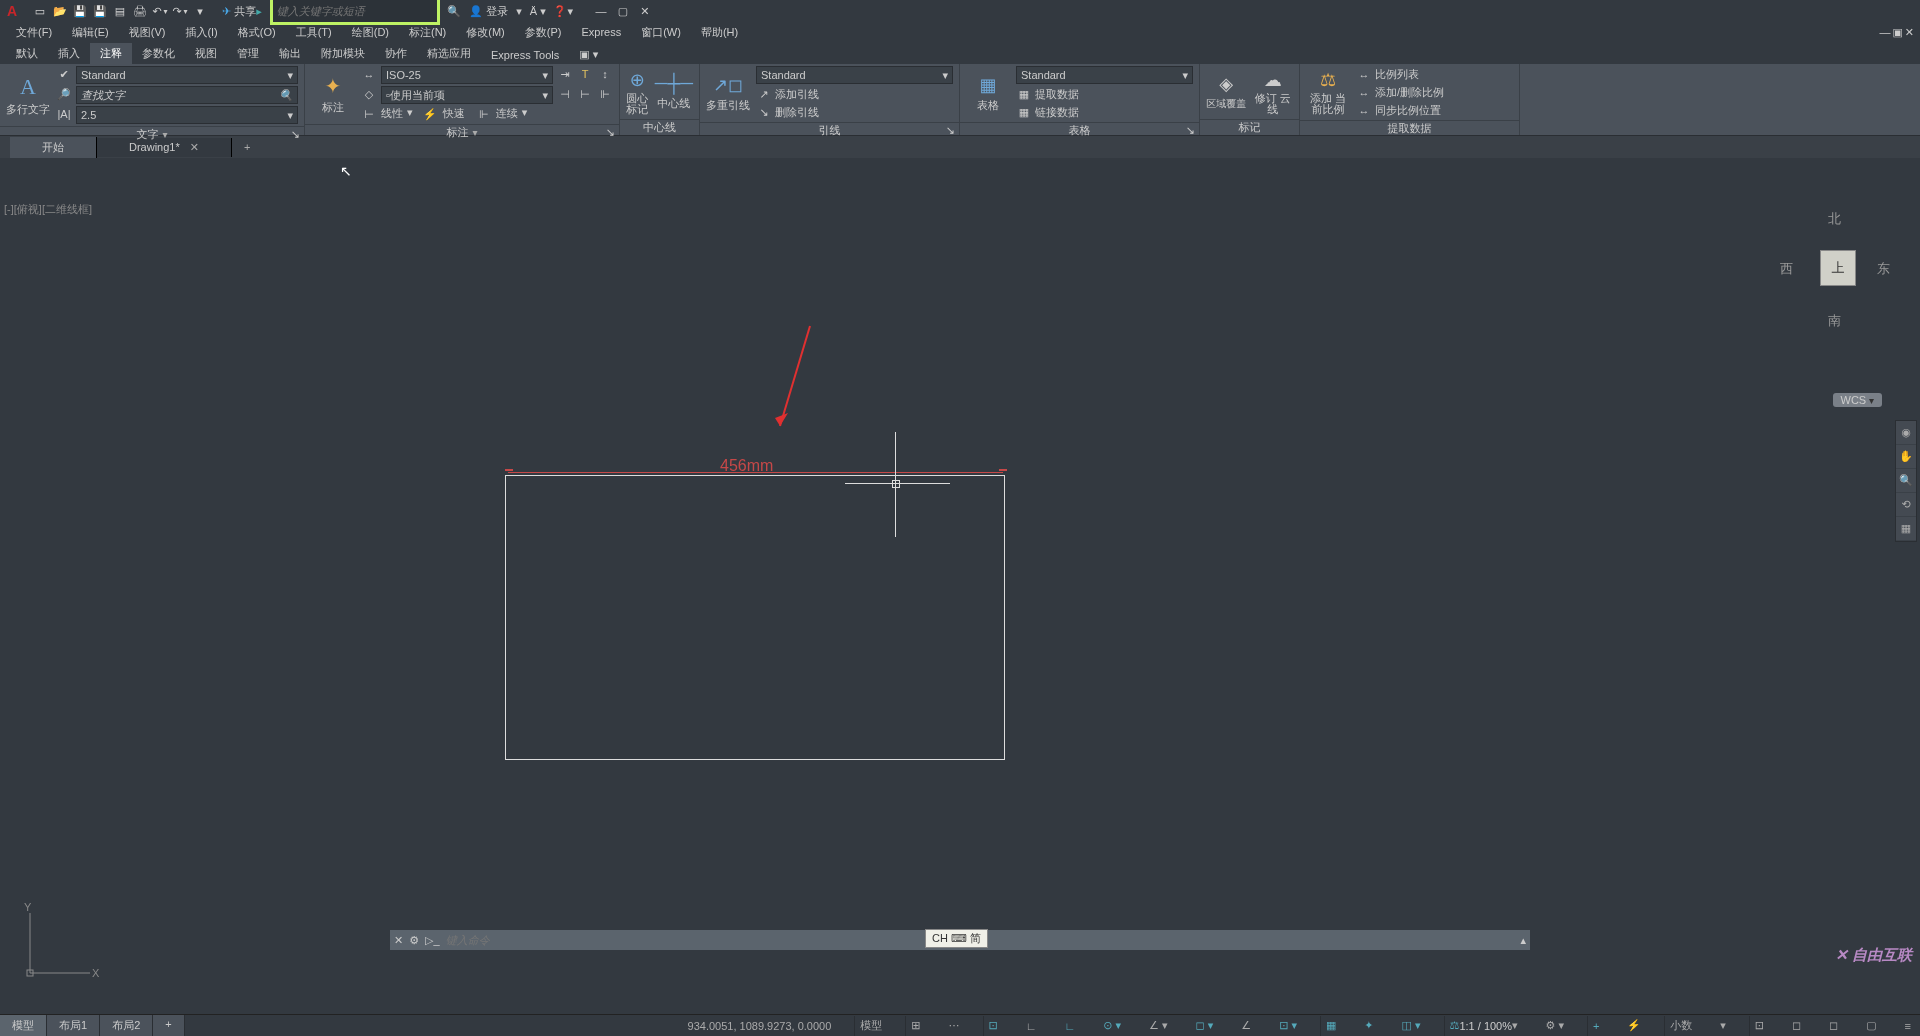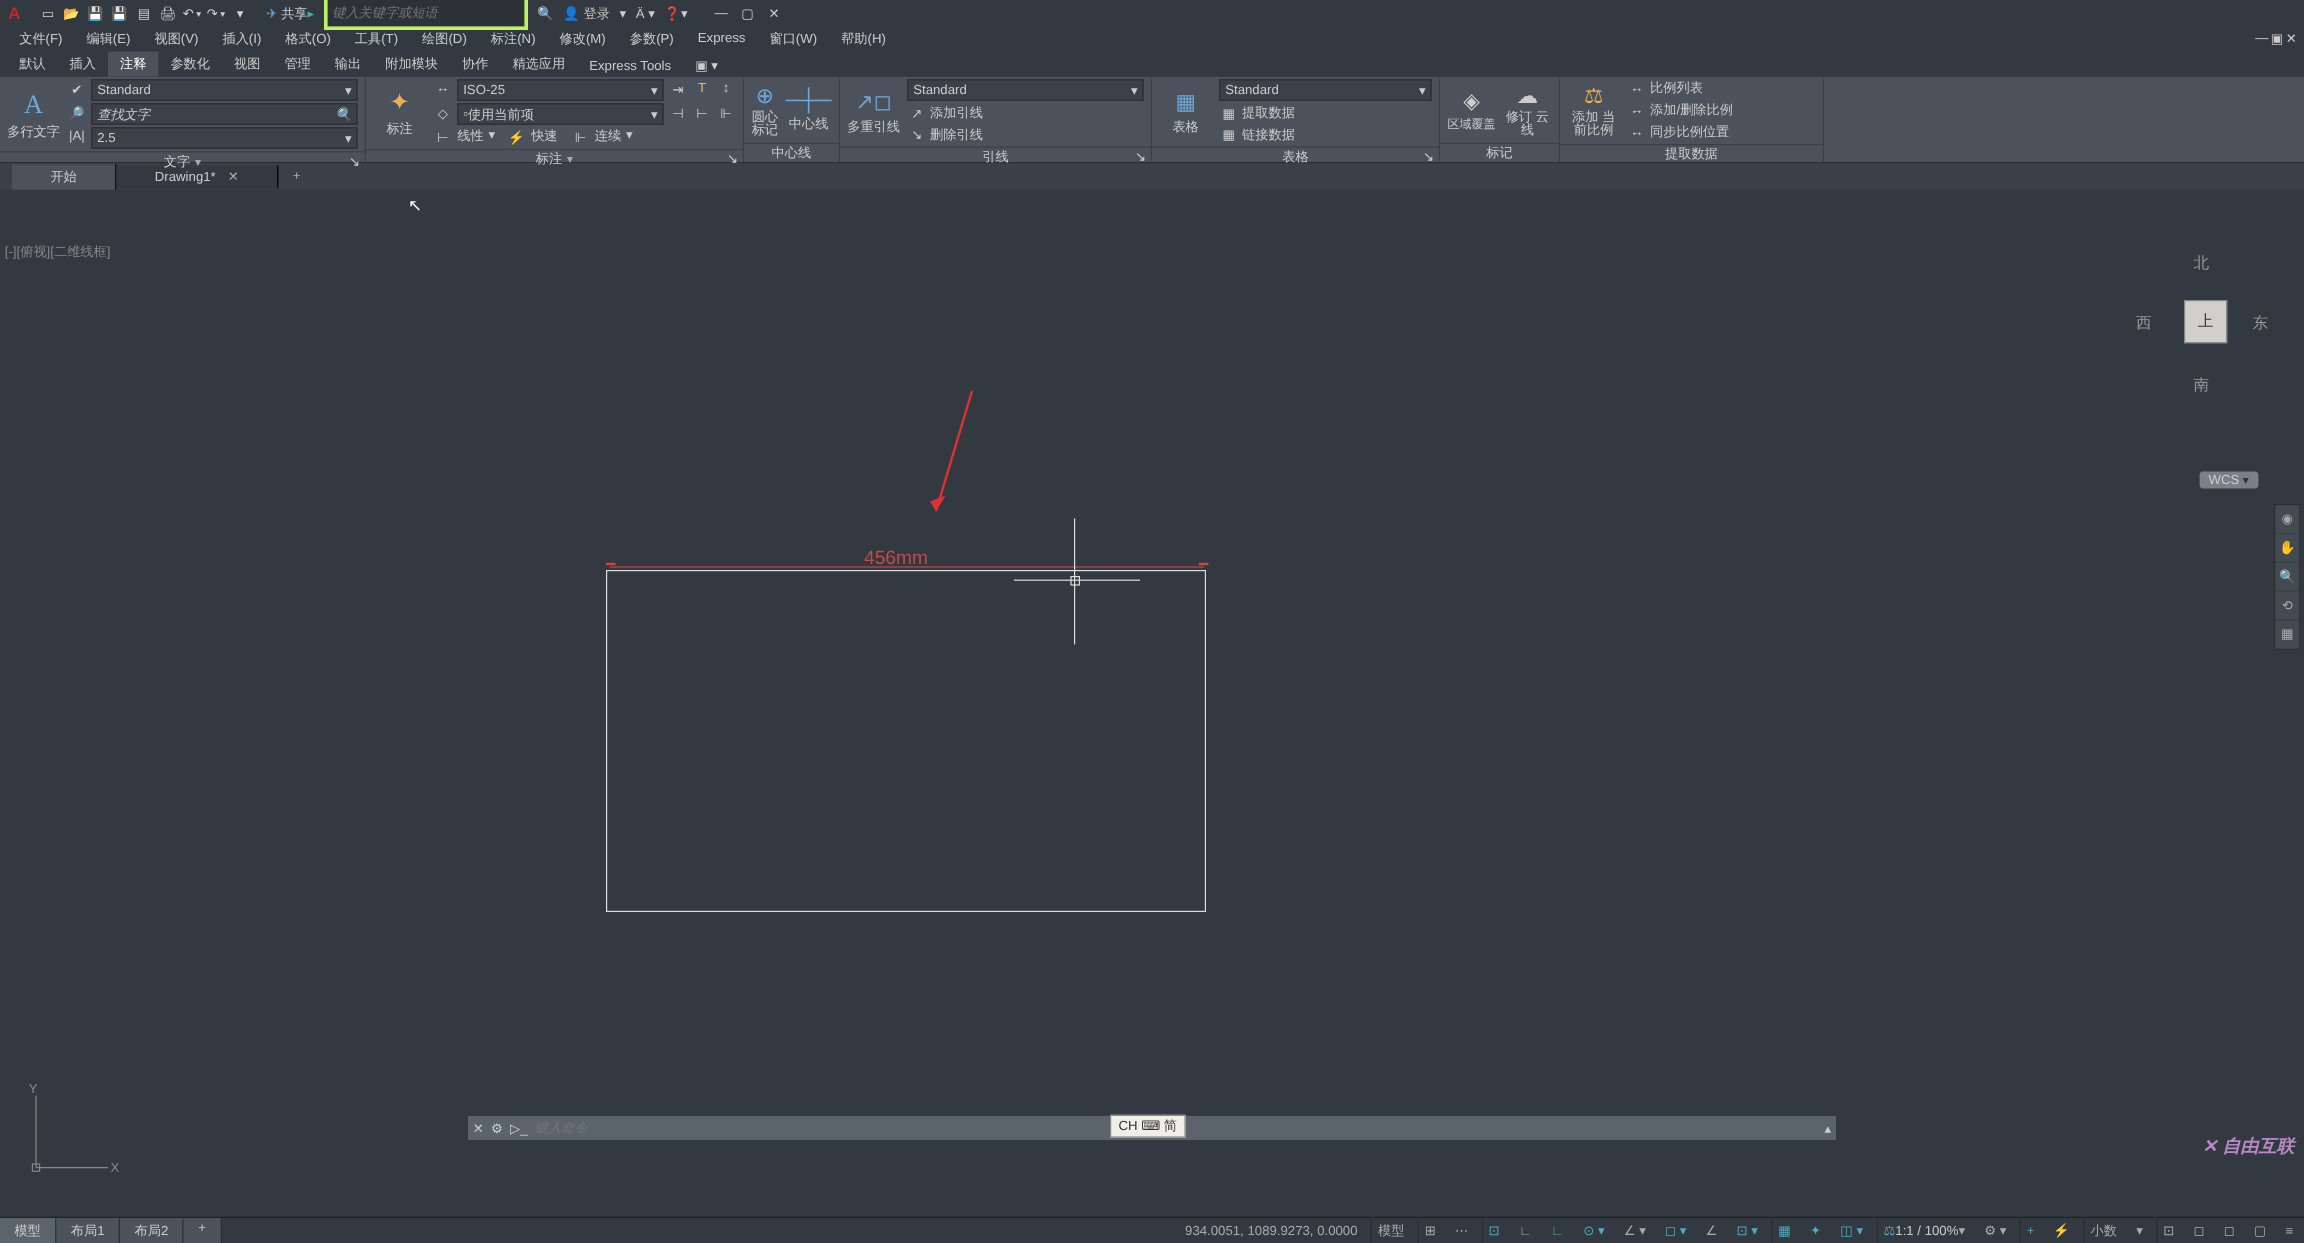--- a/index.html
+++ b/index.html
@@ -52,21 +52,21 @@
 .ucs{position:absolute;left:20px;bottom:8px;}
 .cmdline{position:absolute;bottom:25px;left:390px;right:390px;height:36px;}
 .cmd-history{height:16px;background:#46505a;padding:0 8px;color:#aaa;font-size:11px;display:flex;align-items:center;}
 .cmd-input{height:20px;background:#5b646d;display:flex;align-items:center;padding:0 4px;gap:6px;}
 .cmd-input input{flex:1;background:transparent;border:none;color:#ccc;font-style:italic;outline:none;}
 .ime-badge{position:absolute;bottom:43px;left:925px;background:#f0f0e8;border:1px solid #888;padding:1px 6px;color:#333;font-size:11px;}
 .statusbar{position:absolute;bottom:0;left:0;right:0;height:22px;background:#333940;display:flex;align-items:center;border-top:1px solid #222;}
 .model-tabs{display:flex;height:100%;}
 .model-tab{padding:3px 12px;background:#4b525b;border-right:1px solid #2a2e33;}
 .model-tab.active{background:#5b646d;}
-.status-right{margin-left:auto;display:flex;align-items:center;gap:6px;padding-right:4px;}
+.status-right{margin-left:auto;display:flex;align-items:center;gap:18px;padding-right:4px;}
 .status-item{padding:0 5px;height:20px;display:flex;align-items:center;justify-content:center;color:#aaa;}
 .status-item.sep{border-left:1px solid #2a2e33;}
 .watermark{position:absolute;right:8px;bottom:26px;color:#f0abfc;font-size:15px;font-style:italic;font-weight:bold;opacity:0.7;}
 .caret{font-size:8px;margin-left:2px;}
 </style>
 </head>
 <body>
 
 <div class="titlebar">
   <div class="qat">

